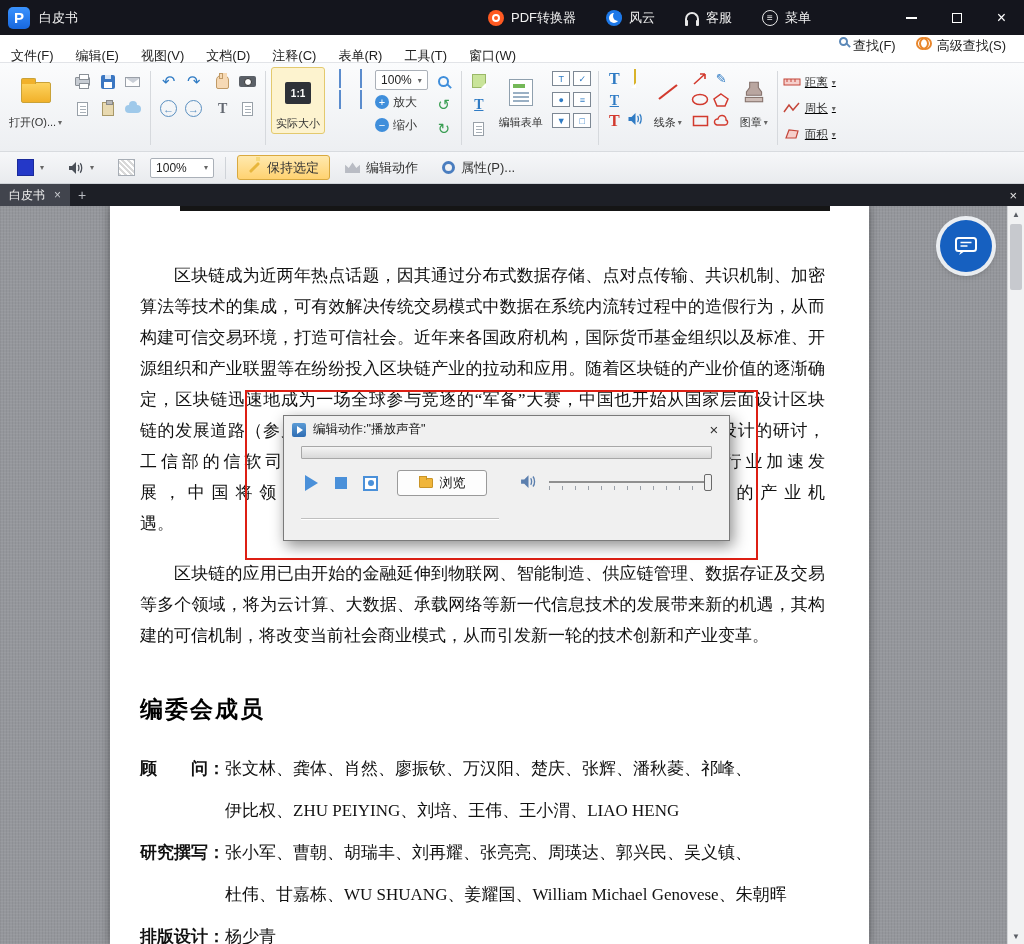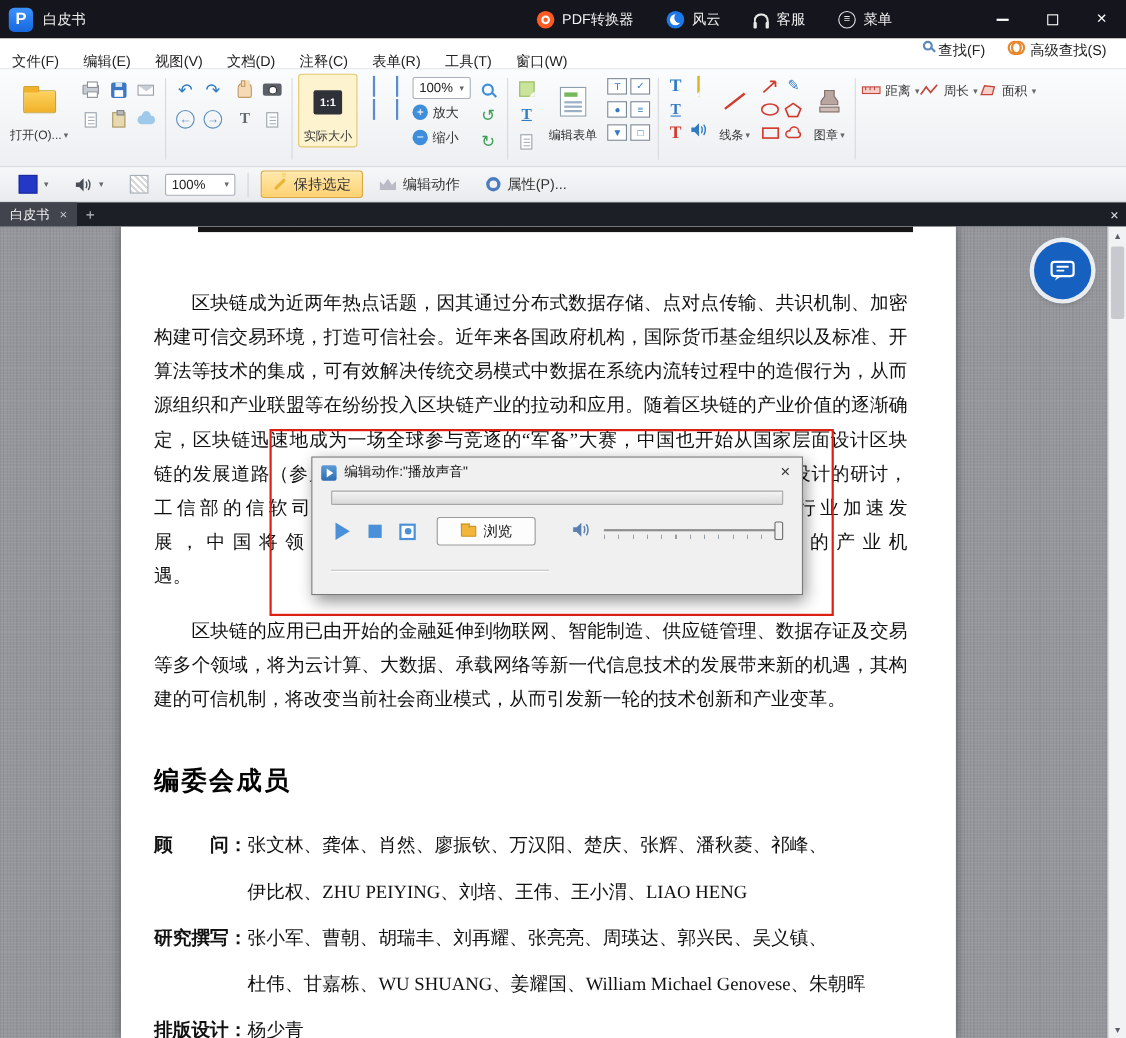--- a/index.html
+++ b/index.html
@@ -86,21 +86,21 @@
   .form-ic { width:24px; height:27px; background:#fff; border:1px solid #8fa0ae; position:relative; }
   .form-ic::before { content:""; position:absolute; left:3px; top:4px; width:12px; height:4px; background:#74b857; }
   .form-ic::after { content:""; position:absolute; left:3px; top:12px; width:16px; height:2px; background:#9ab0c4; box-shadow:0 4px 0 #9ab0c4, 0 8px 0 #9ab0c4; }
   .ffield { width:18px; height:15px; border:1px solid #7d8894; background:#fff; display:flex; align-items:center; justify-content:center; font-size:9px; color:#2f7bc4; }
   .t-serif { font-family:"Liberation Serif","DejaVu Serif",serif; font-weight:bold; font-size:16px; }
   .note-ic { width:14px; height:14px; background:#ffd94a; border:1px solid #d9b32a; position:relative; }
   .note-ic::after { content:""; position:absolute; right:-1px; bottom:-1px; border-left:5px solid transparent; border-bottom:5px solid #fff; }
   .ink-ic { width:9px; height:12px; background:#2f7bc4; border-radius:50% 50% 50% 50% / 65% 65% 35% 35%; }
   .shape-cell { width:20px; height:18px; display:flex; align-items:center; justify-content:center; }
   .mrow { display:flex; align-items:center; gap:4px; height:26px; font-size:11.5px; color:#333; }
-  .measure-col { display:flex; flex-direction:row; justify-content:flex-start; margin-top:2px; flex:none; }
+  .measure-col { display:flex; flex-direction:column; justify-content:flex-start; margin-top:2px; flex:none;text-decoration:underline; }
 
   
   .toolbar2 { position:absolute; top:152px; left:0; right:0; height:32px; background:linear-gradient(#f6f7f9,#e9ebee); border-bottom:1px solid #cfd3d8; display:flex; align-items:center; padding:0 8px; gap:6px; }
   .swatch-blue { width:17px; height:17px; background:#2438c8; border:1px solid #1a2a9a; }
   .swatch-pattern { width:17px; height:17px; border:1px solid #a7adb5; background:repeating-linear-gradient(45deg,#d8d8d8 0 2px,#fff 2px 4px); }
   .vsep2 { width:1px; height:22px; background:#cfd3d8; margin:0 5px; }
   .btn-active { height:25px; padding:0 10px; display:flex; align-items:center; gap:6px; background:linear-gradient(#ffe9ae,#ffd271); border:1px solid #d9a93f; border-radius:3px; font-size:13px; color:#333; }
   .btn-flat { height:25px; padding:0 9px; display:flex; align-items:center; gap:6px; font-size:13px; color:#333; }
   .wand-ic { width:13px; height:3px; background:#e8b63c; transform:rotate(-45deg); border-radius:2px; position:relative; }
   .wand-ic::before { content:""; position:absolute; right:-4px; top:-4px; width:4px; height:4px; background:#f6d97c; transform:rotate(45deg); }
@@ -529,22 +529,22 @@
     <div class="tabbar-close">×</div>
   </div>
 
   <div class="docarea">
 
     <div class="page">
       <div class="page-rule"></div>
       <div class="page-text">
         <div>
           <div class="line indent">区块链成为近两年热点话题，因其通过分布式数据存储、点对点传输、共识机制、加密</div>
+          <div class="line">算法等技术的集成，可有效解决传统交易模式中数据在系统内流转过程中的造假行为，从而</div>
           <div class="line">构建可信交易环境，打造可信社会。近年来各国政府机构，国际货币基金组织以及标准、开</div>
-          <div class="line">算法等技术的集成，可有效解决传统交易模式中数据在系统内流转过程中的造假行为，从而</div>
           <div class="line">源组织和产业联盟等在纷纷投入区块链产业的拉动和应用。随着区块链的产业价值的逐渐确</div>
           <div class="line">定，区块链迅速地成为一场全球参与竞逐的“军备”大赛，中国也开始从国家层面设计区块</div>
           <div class="line">链的发展道路（参见附录）。同年国内多个部委先后组织开展了区块链标准设计的研讨，</div>
           <div class="line">工信部的信软司也多次组织召开区块链产业发展座谈，推动相关行业加速发</div>
           <div class="line">展，中国将领跑区块链技术创新与应用落地所带来的巨大的产业机</div>
           <div class="line end">遇。</div>
         </div>
         <div class="para2">
           <div class="line indent">区块链的应用已由开始的金融延伸到物联网、智能制造、供应链管理、数据存证及交易</div>
           <div class="line">等多个领域，将为云计算、大数据、承载网络等新一代信息技术的发展带来新的机遇，其构</div>

